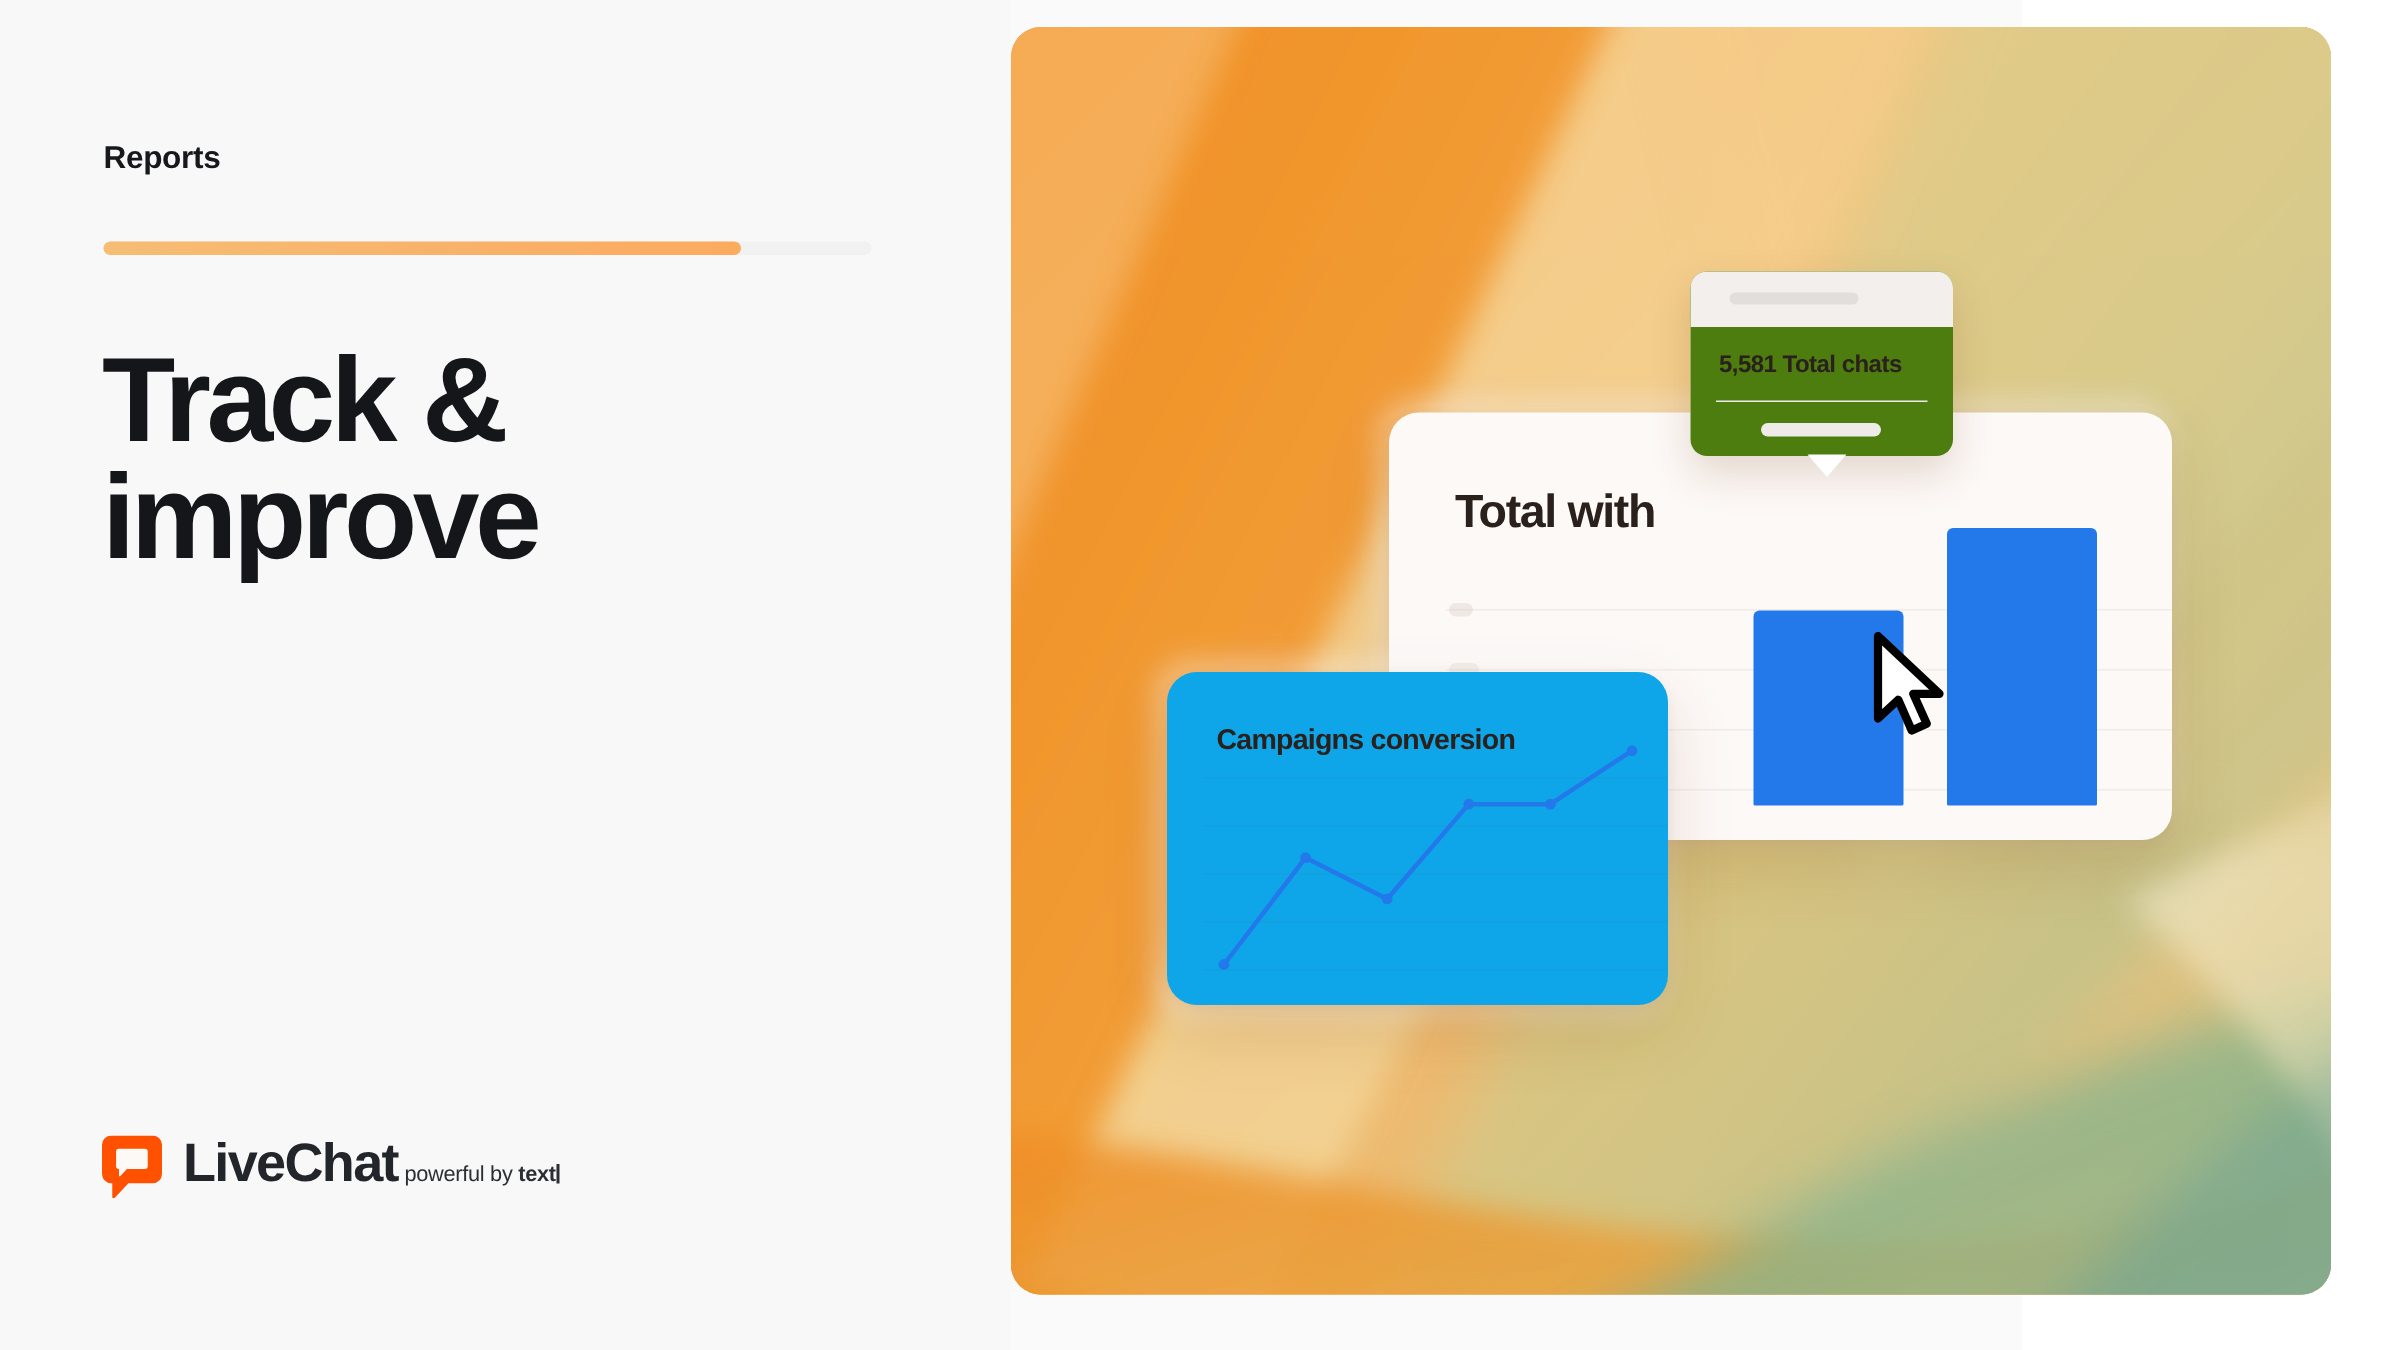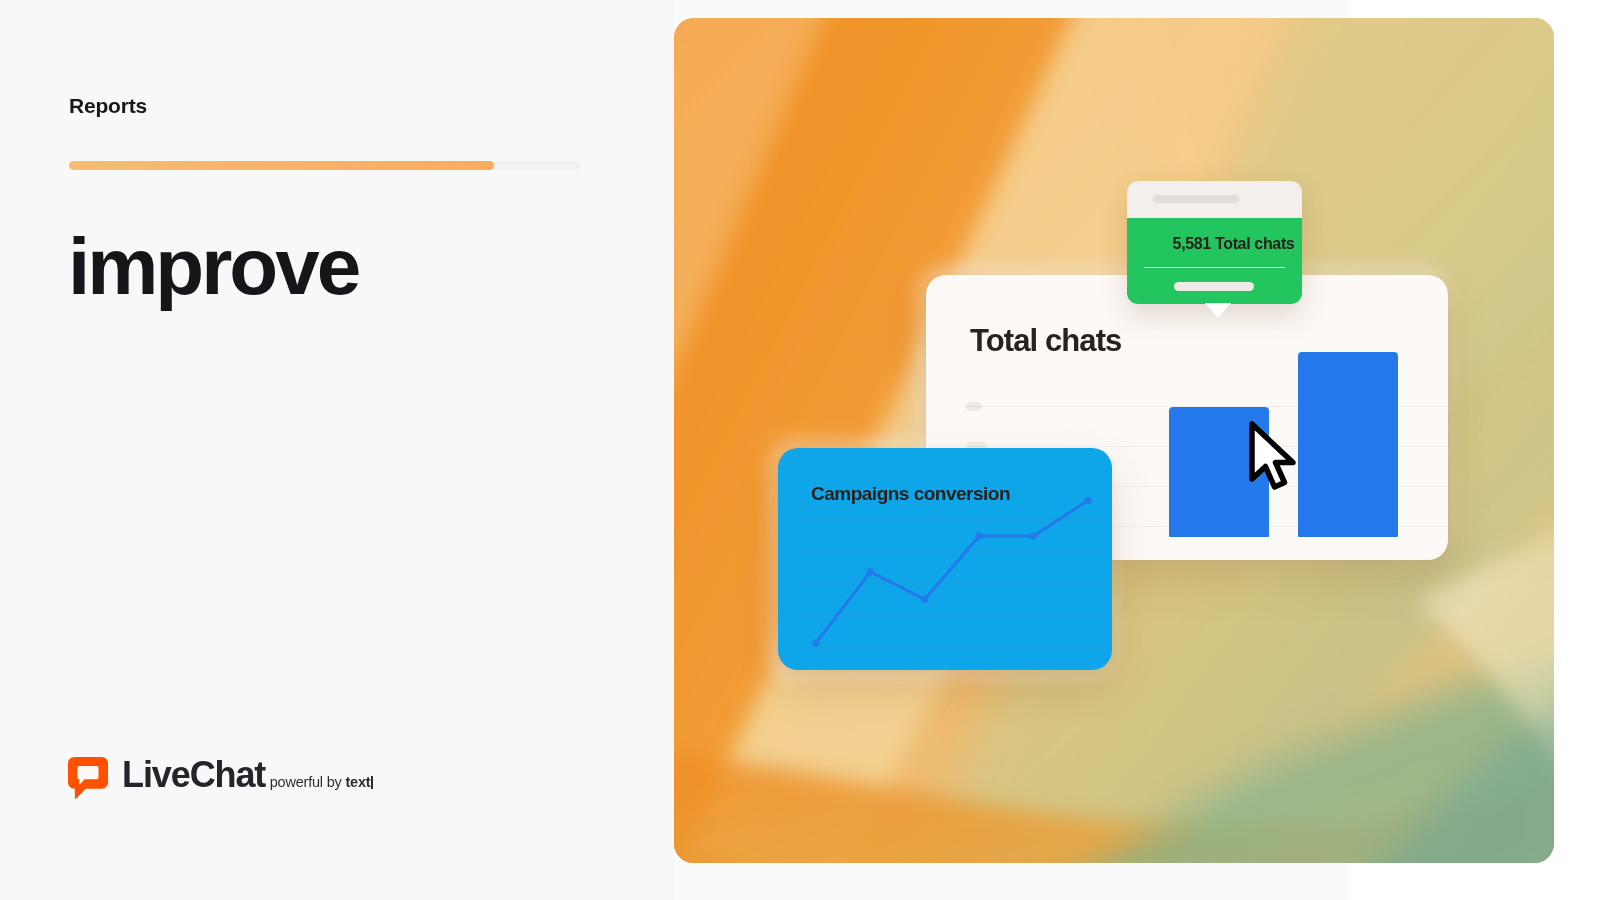--- a/index.html
+++ b/index.html
@@ -95,21 +95,21 @@
   .bar {
     position:absolute; background:#2479ea; border-radius:4px 4px 1px 1px;
   }
 
   
   #tip {
     position:absolute; left:453px; top:163px; width:175px; height:123px;
     border-radius:11px; background:#ffffff; overflow:visible;
     box-shadow:0 12px 28px rgba(110,60,20,0.18);
   }
-  #tip .tip-inner { position:absolute; inset:0; border-radius:11px; overflow:hidden; background:#22c55e;text-align:center; }
+  #tip .tip-inner { position:absolute; inset:0; border-radius:11px; overflow:hidden; background:#4d7c0f; }
   .tip-head {
     position:absolute; left:0; top:0; width:100%; height:37px;
     background:#f2efec;
   }
   .tip-pill-top {
     position:absolute; left:26px; top:14px; width:86px; height:8px;
     border-radius:4px; background:#e2dedb;
   }
   .tip-value {
     position:absolute; left:19px; top:54px; width:100%;
@@ -149,20 +149,21 @@
 
   <div class="left-panel">
 
     <div class="eyebrow">Reports</div>
 
     <div class="progress-track">
       <div class="progress-fill" id="progress-fill" style="width: 83%;"></div>
     </div>
 
     <h1 class="headline">
+      <span class="l1">Track &amp;</span>
       <span class="l2">improve</span>
     </h1>
 
 
     <div class="logo-wrap">
       <span class="logo-mark">
         <svg viewBox="0 0 40 42" width="40" height="42" aria-hidden="true">
           <path d="M6.2 0h27.6A6.2 6.2 0 0 1 40 6.2v19.4a6.2 6.2 0 0 1-6.2 6.2H17.6L8.4 41.6a.9.9 0 0 1-1.55-.63V31.8H6.2A6.2 6.2 0 0 1 0 25.6V6.2A6.2 6.2 0 0 1 6.2 0Z" fill="#FF5100"></path>
           <path d="M11.4 8.9h17.2a1.9 1.9 0 0 1 1.9 1.9v9.6a1.9 1.9 0 0 1-1.9 1.9H16.6l-4.3 4.7a.55.55 0 0 1-.96-.37v-4.33h-.06a1.9 1.9 0 0 1-1.9-1.9v-9.6a1.9 1.9 0 0 1 1.9-1.9Z" fill="#FDF9F7"></path>
         </svg>
@@ -239,21 +240,21 @@
     <div class="glow" id="glow-total"></div>
     <div class="card" id="card-total">
       <div class="gridlines">
         <div class="gridline" style="top:131px;"></div>
         <div class="gridline" style="top:171px;"></div>
         <div class="gridline" style="top:211px;"></div>
         <div class="gridline" style="top:251px;"></div>
         <div class="ylabel-pill" style="top:127px; width:16px;"></div>
         <div class="ylabel-pill" style="top:167px; width:20px;"></div>
       </div>
-      <div class="card-title-total">Total chats</div>
+      <div class="card-title-total">Total with</div>
       <div class="bar" id="bar-1" style="left: 243px; width: 100px; height: 130.2px; top: 131.8px;"></div>
       <div class="bar" id="bar-2" style="left: 372px; width: 100px; height: 184.8px; top: 77.2px;"></div>
     </div>
 
     <div id="tip">
       <div class="tip-inner">
         <div class="tip-head">
           <div class="tip-pill-top"></div>
         </div>
         <div class="tip-value">5,581 Total chats</div>

